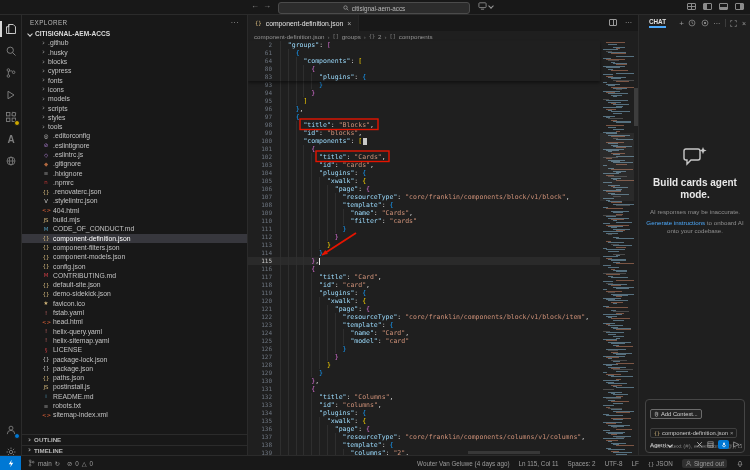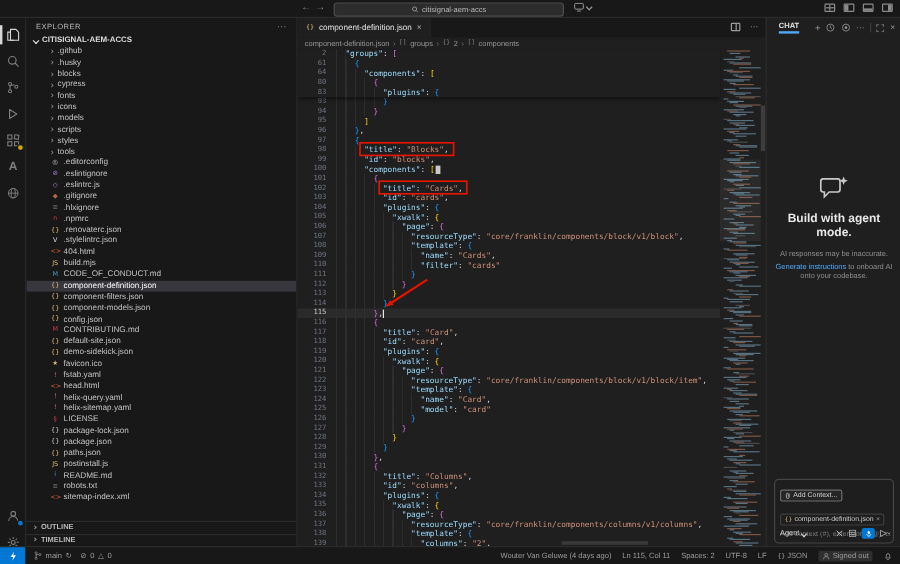--- a/index.html
+++ b/index.html
@@ -755,21 +755,21 @@
             <path d="M1 4 V1 H4 M8 1 H11 V4 M11 8 V11 H8 M4 11 H1 V8"></path>
           </svg>
         <span>×</span>
       </div>
     </div>
     <div id="chat-empty">
       <svg width="26" height="24" viewBox="0 0 26 24" style="margin:0 auto;">
         <path d="M4 4 h12 a2 2 0 0 1 2 2 v7 a2 2 0 0 1 -2 2 h-7 l-4 4 v-4 h-1 a2 2 0 0 1 -2-2 v-7 a2 2 0 0 1 2-2 z" fill="none" stroke="#c8c8c8" stroke-width="1.4"></path>
         <path d="M21 2 l1 2.6 2.6 1 -2.6 1 -1 2.6 -1-2.6 -2.6-1 2.6-1 z" fill="#c8c8c8"></path>
       </svg>
-      <div id="chat-title">Build with agent mode.</div>
+      <div id="chat-title">Build cards agent mode.</div>
       <div id="chat-cap">AI responses may be inaccurate.</div>
       <div id="chat-linkline"><span id="chat-link">Generate instructions</span><span> to onboard AI onto your codebase.</span></div>
     </div>
     <div id="chat-input">
       <div id="addctx">
         <svg width="5" height="6" viewBox="0 0 8 10">
             <path d="M6 2 v5 a2 2 0 0 1 -4 0 v-4 a1.3 1.3 0 0 1 2.6 0 v3.6" fill="none" stroke="#d4d4d4" stroke-width="0.9"></path>
           </svg>
         <span>Add Context...</span>
       </div>

